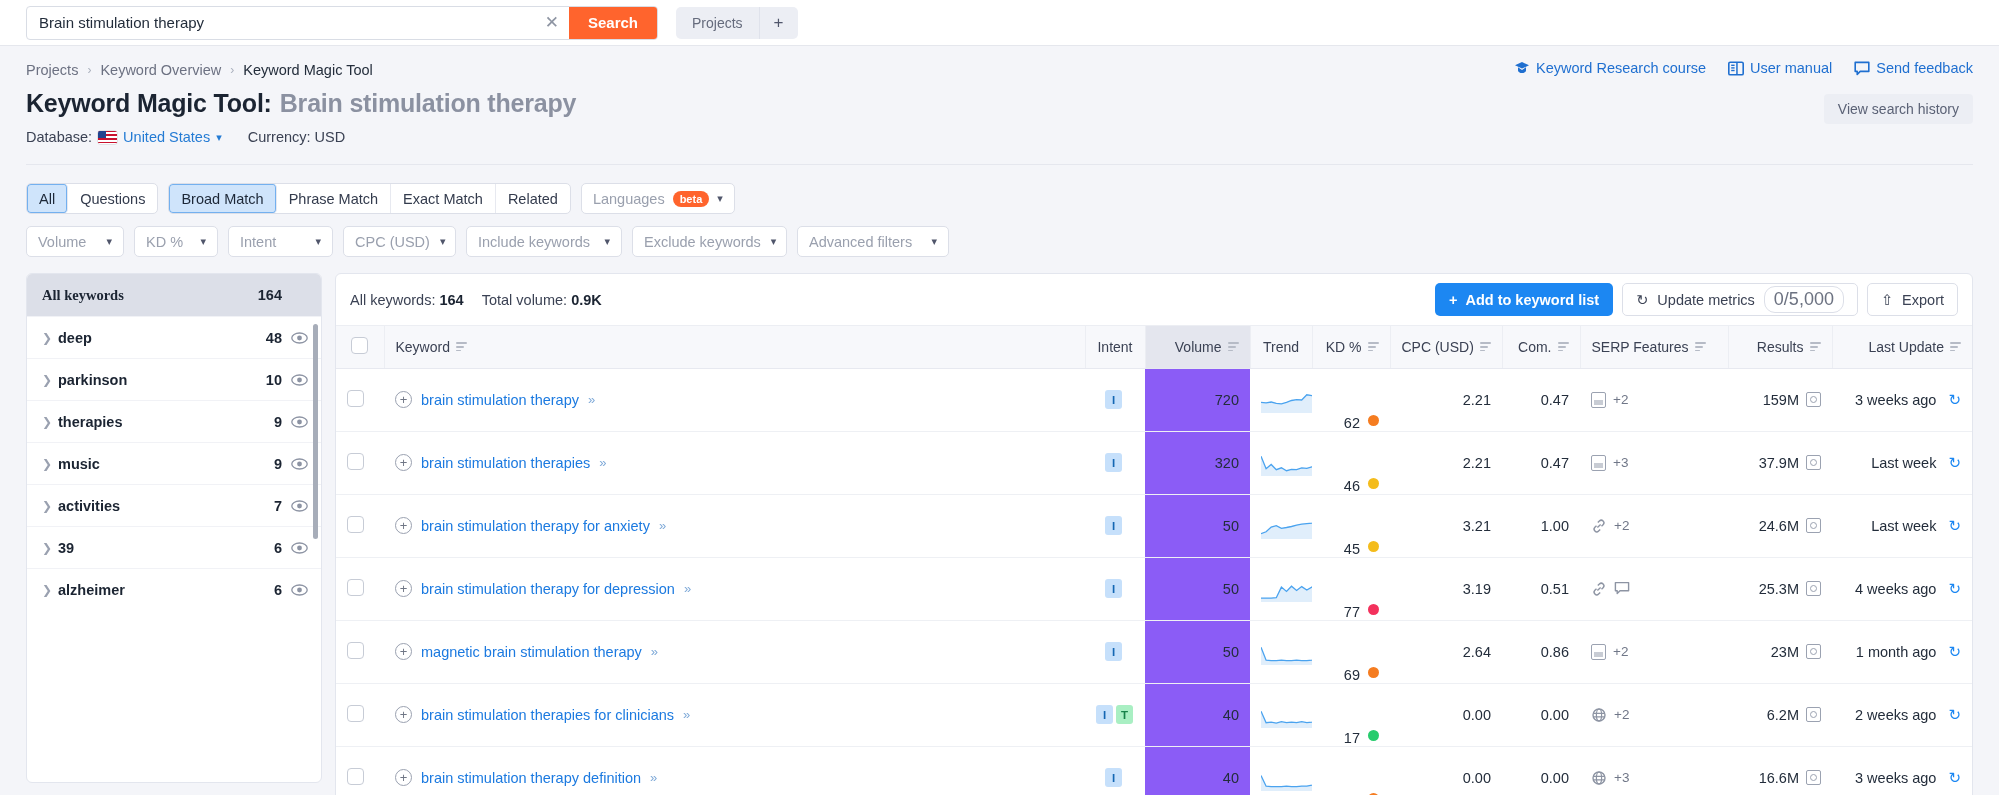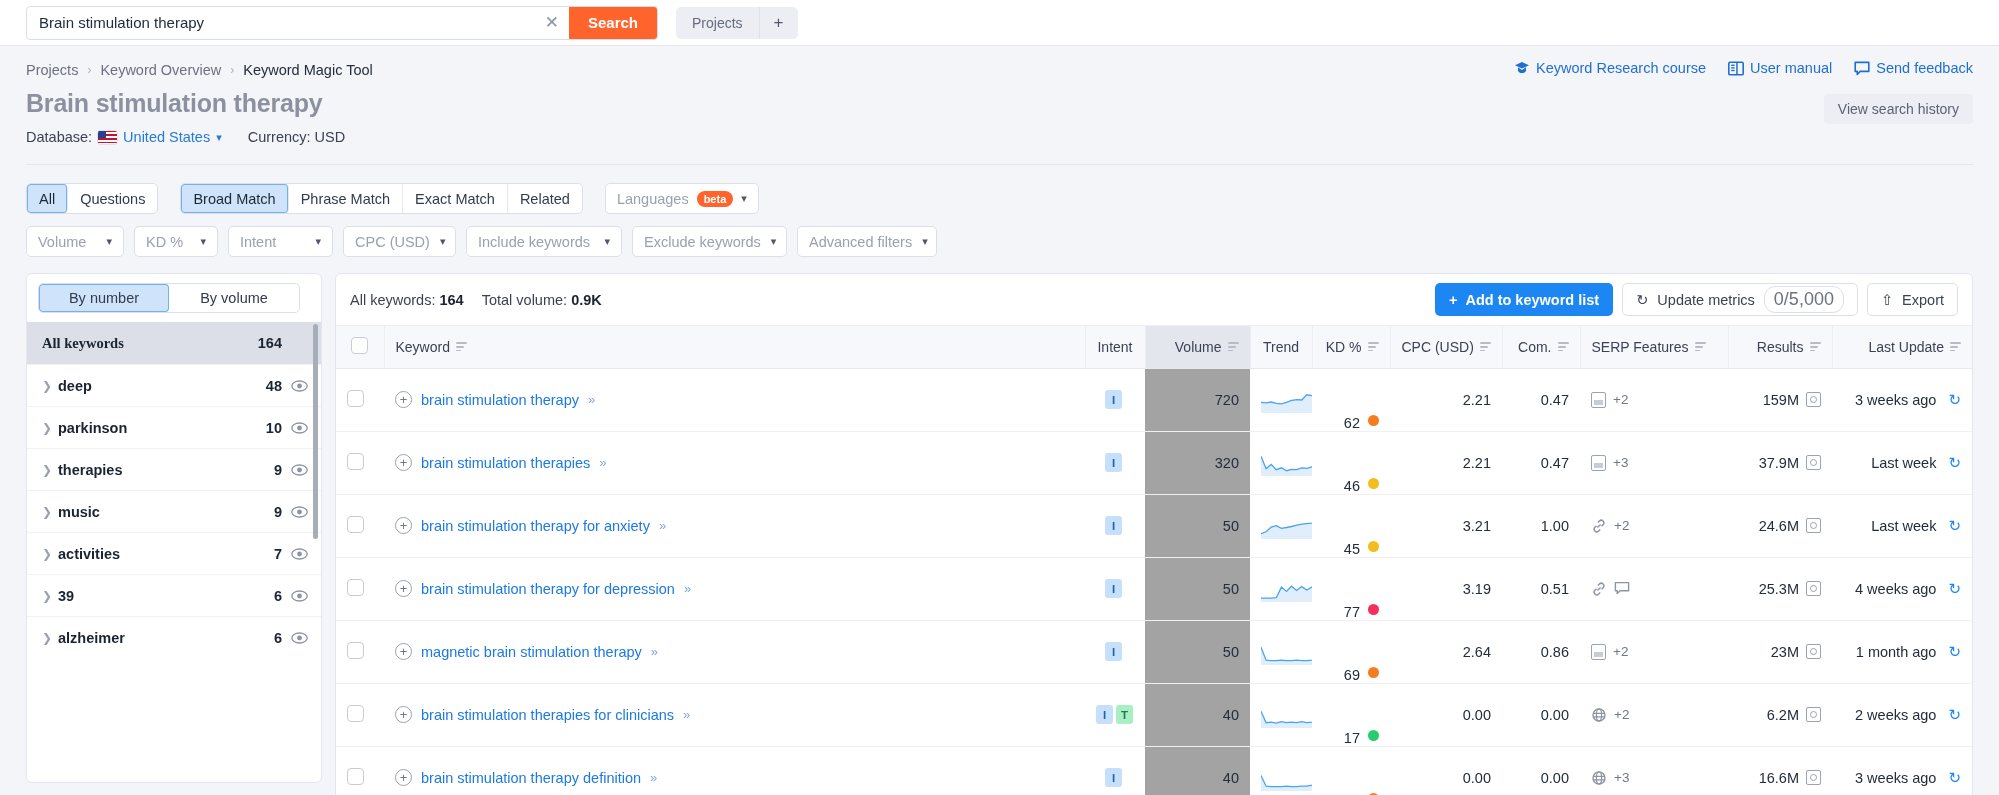--- a/index.html
+++ b/index.html
@@ -134,21 +134,21 @@
     border-radius: 4px;
     font-size: 14px;
     padding: 7px 14px;
     cursor: pointer;
   }
 
   .divider { height: 1px; background: #e5e7ee; margin-top: 19px; }
 
   
   .filters { padding: 18px 26px 0 26px; }
-  .tabrow { display: flex; align-items: flex-start; gap: 22px; }
+  .tabrow { display: flex; align-items: flex-start; gap: 10px; }
   .segment {
     display: flex;
     background: #fff;
     border: 1px solid #dcdfe8;
     border-radius: 5px;
     overflow: hidden;
     height: 31px;
   }
   .seg-item {
     display: flex; align-items: center;
@@ -339,21 +339,21 @@
 
   tbody td {
     height: 42px;
     font-size: 14.5px;
     border-bottom: 1px solid #eef0f4;
     padding: 0 11px;
     color: #232d3b;
     white-space: nowrap;
     overflow: hidden;
   }
-  td.vol { background: #a3a3a3; }
+  td.vol { background: #8b5cf6; }
   .cb {
     width: 17px; height: 17px;
     border: 1px solid #c7ccd6;
     border-radius: 4px;
     background: #fff;
     display: inline-block;
     cursor: pointer;
   }
   .kwcell { display: flex; align-items: center; gap: 9px; }
   .plus-circle {
@@ -420,20 +420,21 @@
 
   <div class="crumbs">
     <span class="crumb">Projects</span>
     <span class="crumb-sep">›</span>
     <span class="crumb">Keyword Overview</span>
     <span class="crumb-sep">›</span>
     <span class="crumb current">Keyword Magic Tool</span>
   </div>
 
   <div class="title-row">
+    <span class="title-main">Keyword Magic Tool:</span>
     <span class="title-kw">Brain stimulation therapy</span>
   </div>
 
   <div class="meta-row">
     <div class="db-item">
       <span>Database:</span>
       <span class="flag">
         <i style="top:0"></i>
           <i style="top:3.7px"></i>
           <i style="top:7.4px"></i>
@@ -514,36 +515,30 @@
       <span class="chev">▾</span>
     </div>
     <div class="fbtn" style="width:156px">
       <span>Include keywords</span>
       <span class="chev">▾</span>
     </div>
     <div class="fbtn" style="width:155px">
       <span>Exclude keywords</span>
       <span class="chev">▾</span>
     </div>
-    <div class="fbtn" style="width:140px">
+    <div class="fbtn" style="width:152px">
       <span>Advanced filters</span>
       <span class="chev">▾</span>
     </div>
   </div>
 </div>
 
 <div class="body">
 
   <div class="leftpanel">
-    <div class="lp-toggle">
-      <div class="lp-seg">
-        <div class="active">By number</div>
-        <div>By volume</div>
-      </div>
-    </div>
     <div class="lp-row all">
       <span class="lp-label">All keywords</span>
       <span class="lp-count">164</span>
       <span style="width:17px"></span>
     </div>
 
     <div class="lp-row">
       <span class="lp-arrow">❯</span>
       <span class="lp-label">deep</span>
       <span class="lp-count">48</span>

